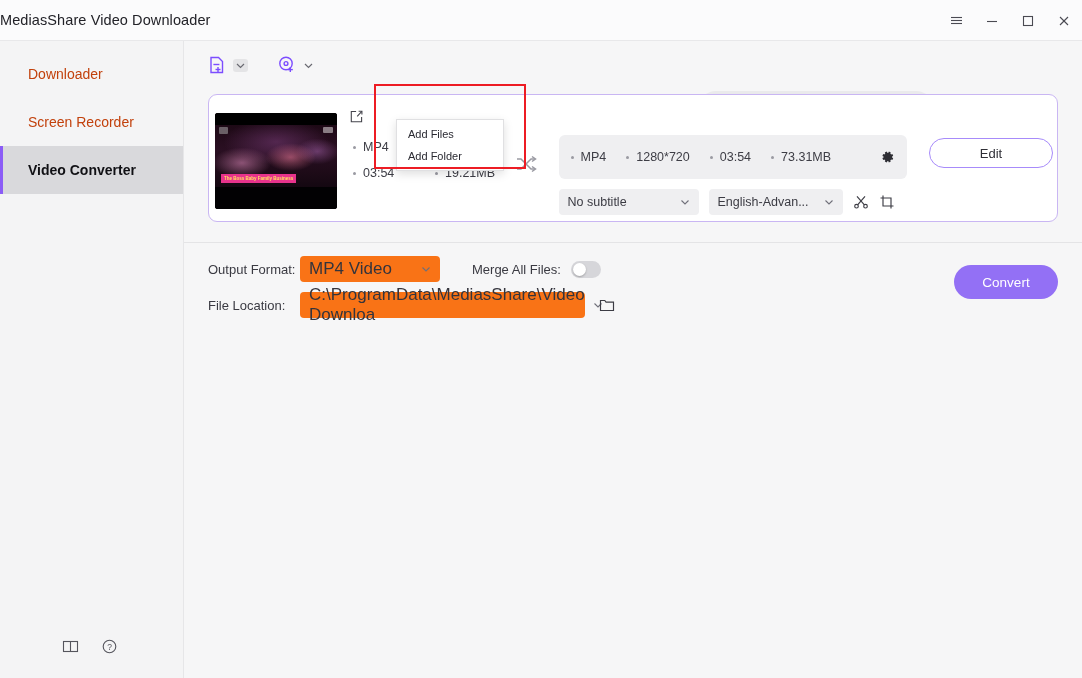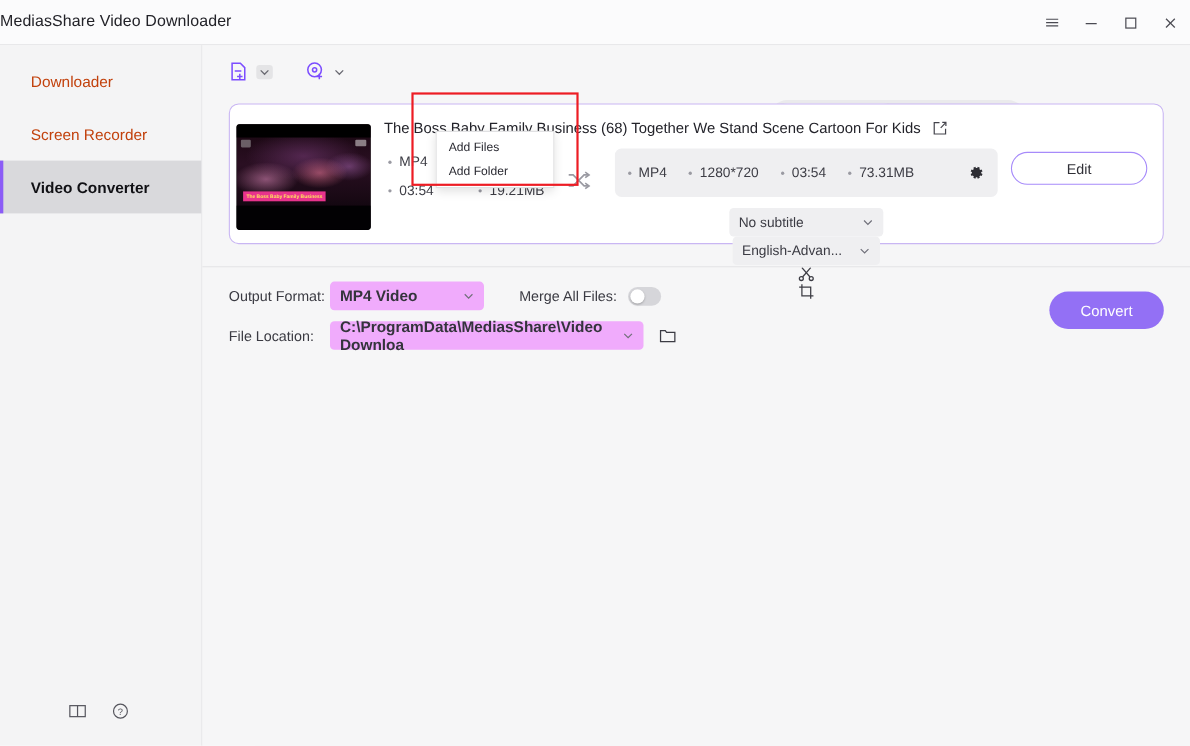--- a/index.html
+++ b/index.html
@@ -192,56 +192,56 @@
   .out-col { margin-left: 22px; display: flex; flex-direction: column; gap: 10px; padding-top: 2px; }
   .out-box {
     width: 348px; height: 44px;
     background: #efeff1; border-radius: 6px;
     display: flex; align-items: center;
     padding: 0 12px;
   }
   .out-box .meta { margin-right: 20px; font-size: 12.5px; }
   .gear { color: #2e2e34; margin-left: auto; display: flex; }
 
-  .ctrl-row { display: flex; align-items: center; gap: 0; flex-direction: column; }
+  .ctrl-row { display: flex; align-items: center; gap: 10px; }
   .select {
     height: 26px; background: #efeff1; border-radius: 4px;
     display: flex; align-items: center; justify-content: space-between;
     padding: 0 9px; font-size: 12.5px; color: #3b3b43;
     cursor: default;
   }
   .select .sv { white-space: nowrap; overflow: hidden; }
   .sel-sub { width: 140px; }
   .sel-aud { width: 134px; }
   .chev-sm { color: #70707a; margin-left: 8px; display: flex; }
   .tool-ic { color: #3c3c44; display: flex; cursor: default; }
 
   .edit-btn {
-    position: absolute; right: 14px; top: 43px;
+    position: absolute; right: 4px; top: 43px;
     width: 124px; height: 30px;
     border: 1.6px solid #a78bfa; border-radius: 16px;
     background: #fff; color: #2f2f36; font-size: 13px;
     display: flex; align-items: center; justify-content: center;
     cursor: default;
   }
 
   
   .bottom {
     height: 80px; min-height: 80px;
     border-top: 1px solid #e4e4e6;
     position: relative;
     padding: 11px 0 0 24px;
     margin-top: 20px;
   }
   .brow { display: flex; align-items: center; height: 30px; margin-bottom: 6px; }
   .blabel { font-size: 13px; color: #3a3a42; width: 92px; }
   .bselect {
-    height: 26px; background: #f0abfc; border-radius: 4px;
+    height: 26px; background: #f97316; border-radius: 4px;
     display: flex; align-items: center; justify-content: space-between;
-    padding: 0 9px; font-size: 14px; color: #34343c; cursor: default; font-weight: bold;
+    padding: 0 9px; font-size: 17px; color: #34343c; cursor: default;
   }
   .fmt-sel { width: 140px; }
   .loc-sel { width: 285px; }
   .merge-label { font-size: 13px; color: #3a3a42; margin-left: 32px; margin-right: 10px; }
   .toggle {
     width: 30px; height: 17px; border-radius: 9px;
     background: #d6d6da; position: relative; cursor: default;
   }
   .toggle::after {
     content: ""; position: absolute; left: 2px; top: 2px;
@@ -398,21 +398,20 @@
         </div>
         <div class="seg">
           <span>Finished</span>
         </div>
       </div>
 
       <div class="cards">
         <div class="card">
 
           <div class="card-title">
-            <span>The Boss Baby Family Business (68)  Together We Stand Scene  Cartoon For Kids</span>
             <span class="edit-ico">
               <svg width="15" height="15" viewBox="0 0 15 15">
                   <g fill="none" stroke="currentColor" stroke-width="1.1">
                     <path d="M12.6 8v4.8H2.3V2.5h4.8"></path>
                     <path d="M8.2 7.3 12.8 2.4"></path>
                     <path d="M9.6 2.3h3.3v3.2"></path>
                   </g>
                 </svg>
             </span>
           </div>

